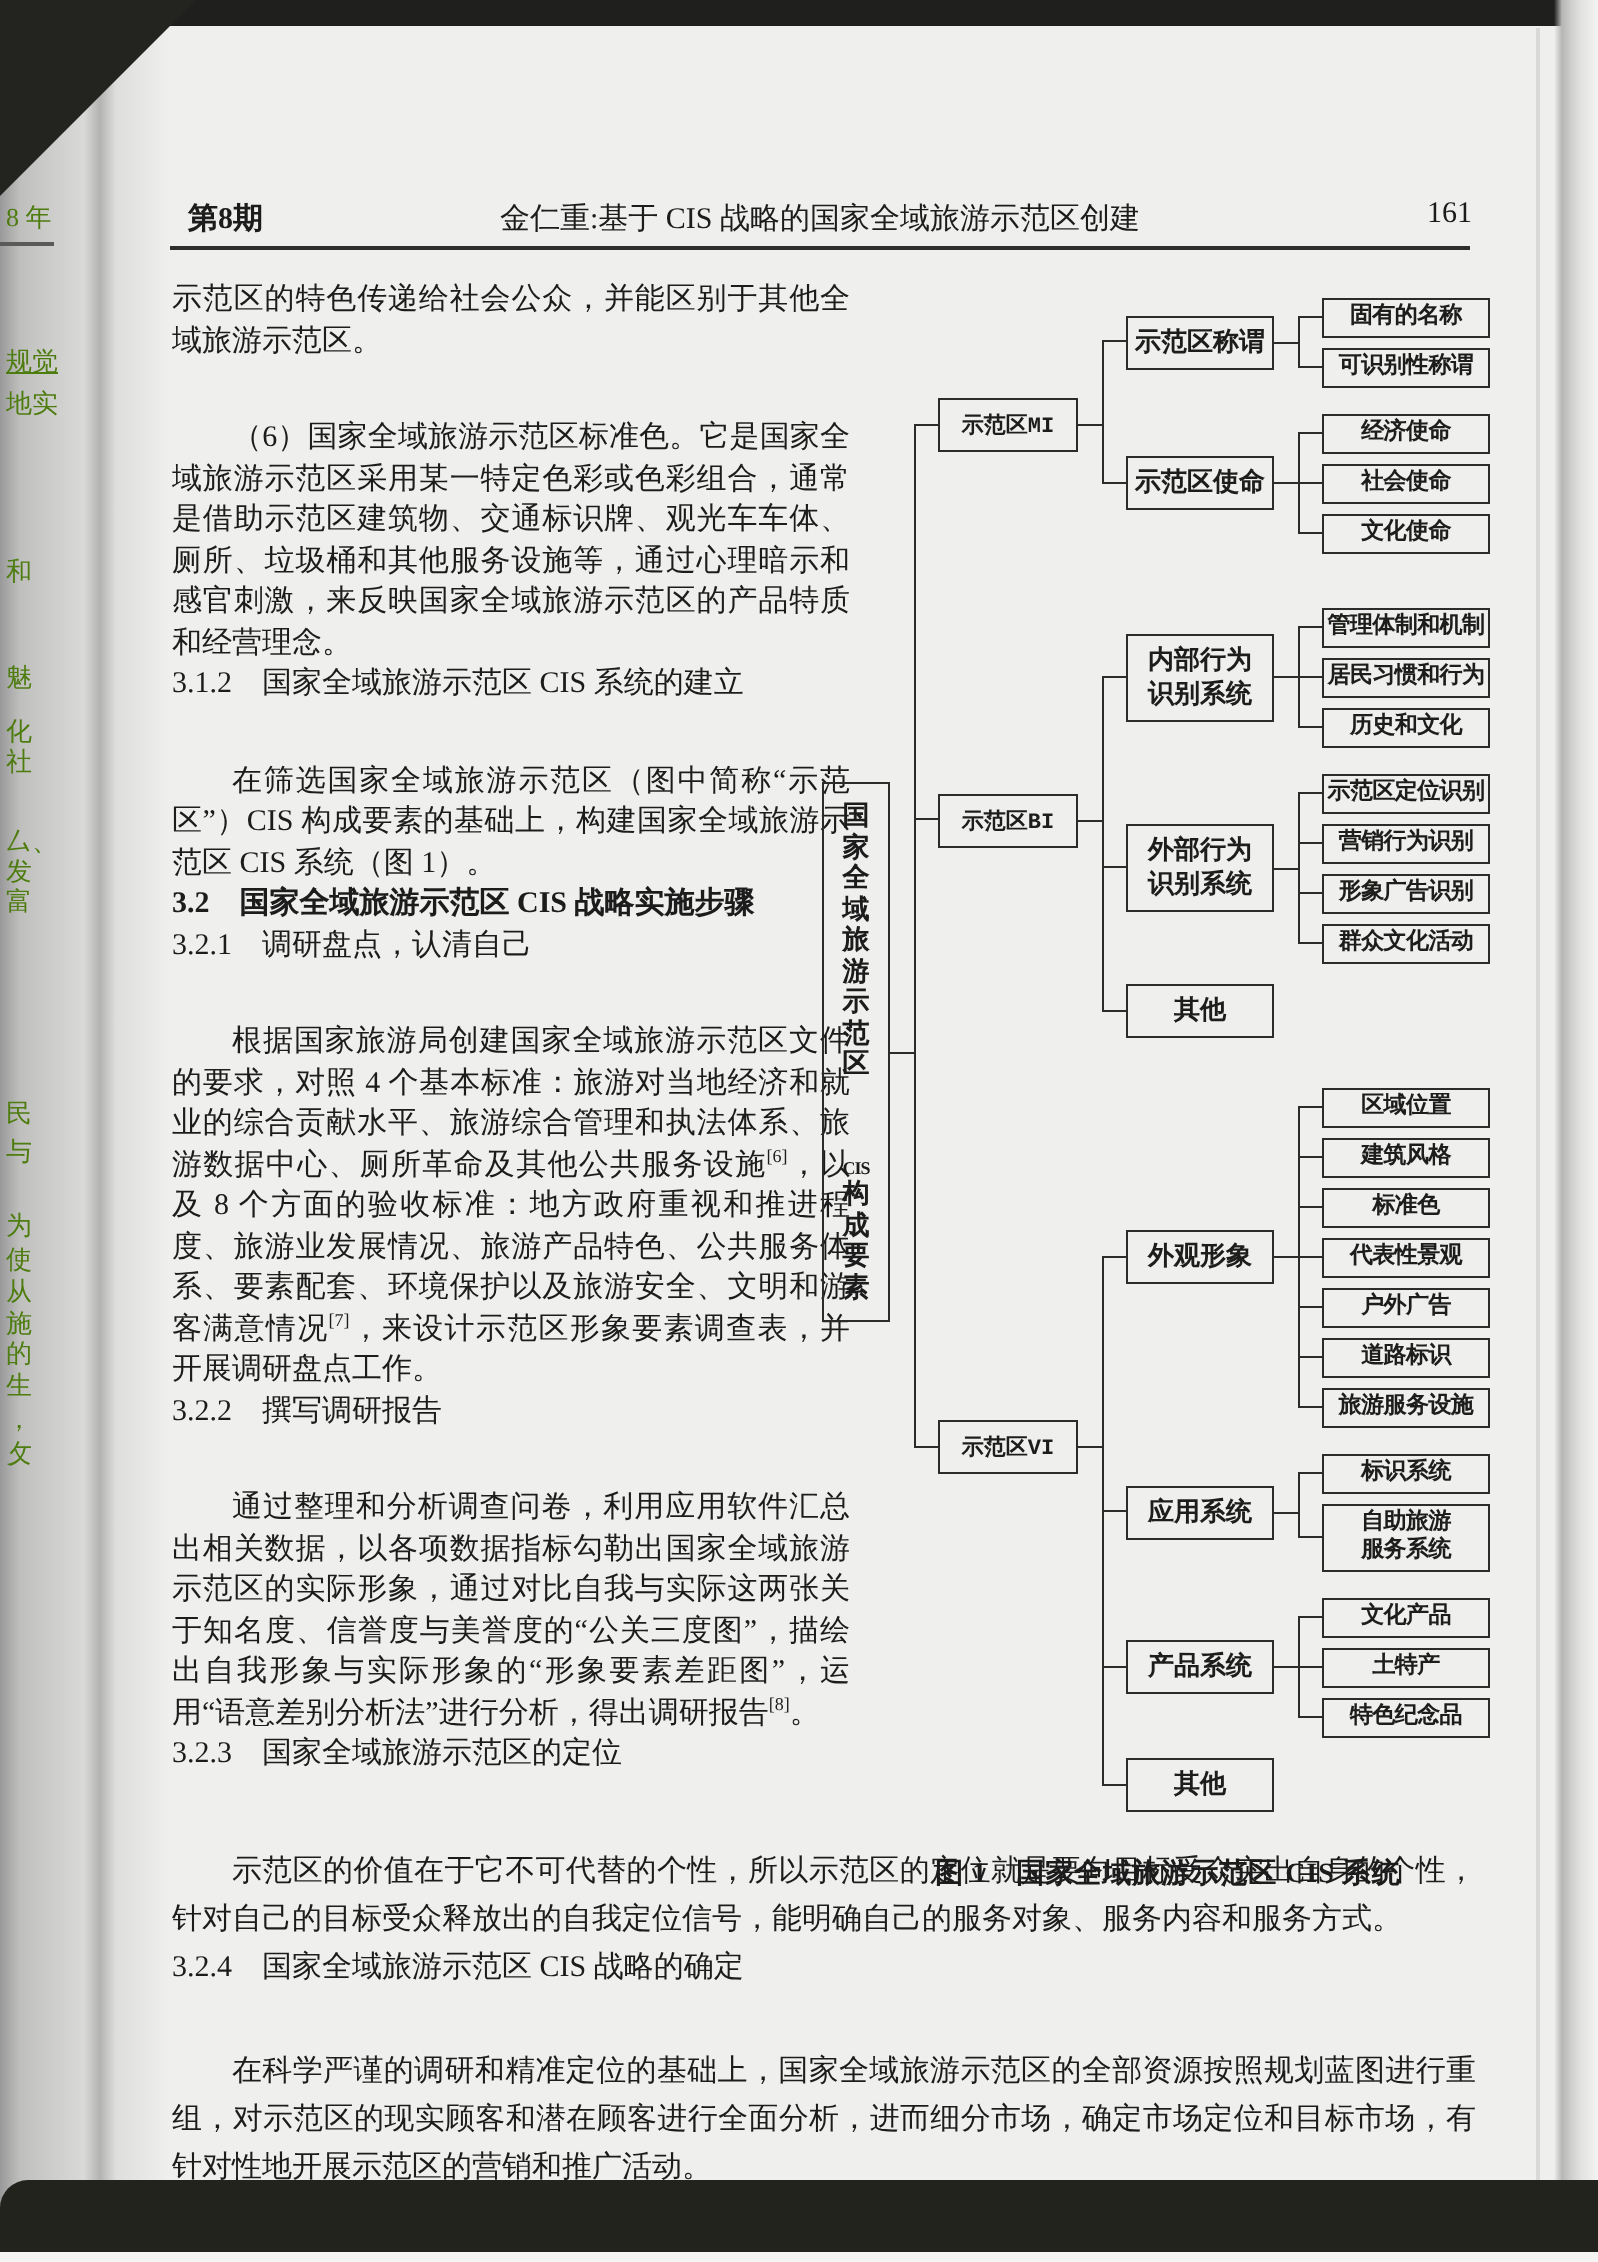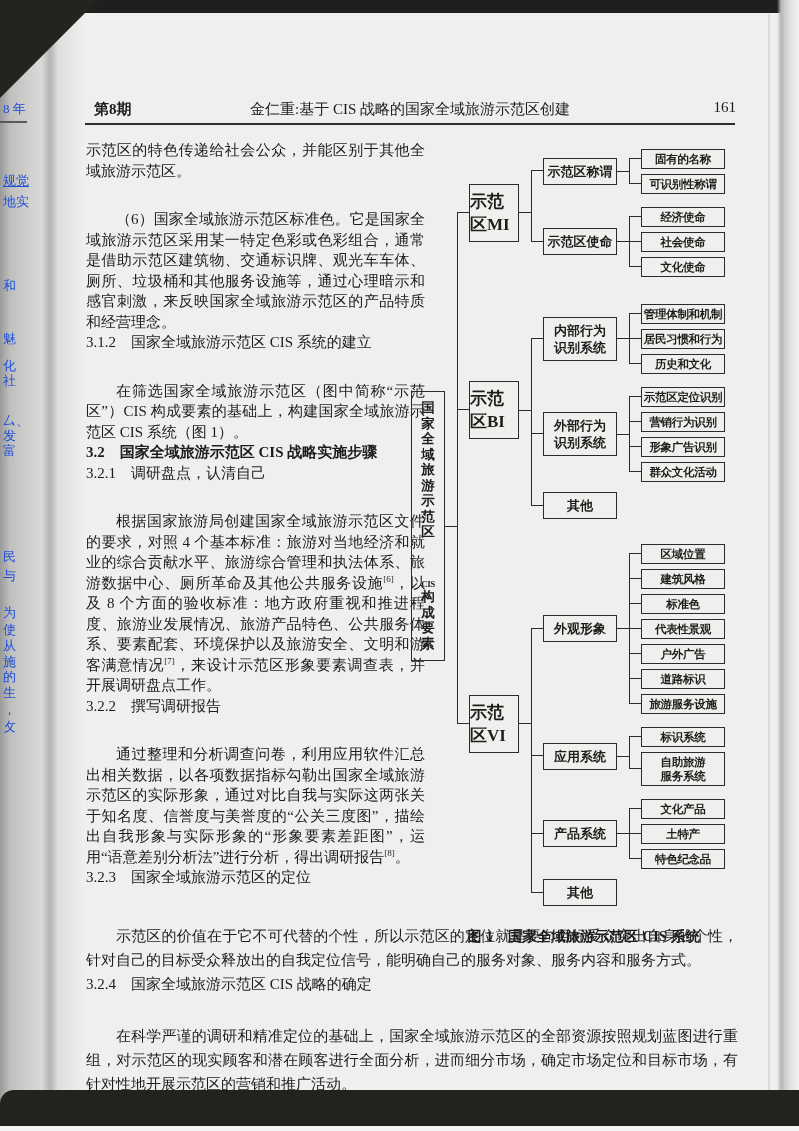--- a/index.html
+++ b/index.html
@@ -14,21 +14,21 @@
   .corner-wedge{position:absolute;top:0;left:0;width:98px;height:98px;background:#23231f;
     clip-path:polygon(0 0,100% 0,0 100%);}
   .spine-shade{position:absolute;top:0;left:0;width:84px;height:1131px;pointer-events:none;
     background:linear-gradient(90deg,#99999b 0px,#bfbfbd 10px,#cdcdcb 26px,#d9d9d7 42px,#b3b3b1 50px,#dededc 58px,rgba(239,239,237,0) 84px);}
   .bottom-band{position:absolute;left:0;top:1090px;width:799px;height:36px;background:#23231e;border-radius:14px 0 0 0;}
   .bottom-white{position:absolute;left:0;top:1126px;width:799px;height:5px;background:#f4f4f2;}
   .right-edge{position:absolute;top:0;right:0;width:22px;height:1131px;pointer-events:none;
     background:linear-gradient(90deg,rgba(0,0,0,0) 0px,#b7b7b5 4px,#d0d0ce 9px,#e3e3e1 14px,#f3f3f1 22px);}
   .edge-line{position:absolute;top:14px;left:768px;width:2px;height:1076px;background:#c6c6c4;opacity:.55;}
   .spine-frags{position:absolute;left:0;top:0;width:30px;height:1090px;overflow:hidden;
-    color:#1d4ed8;font-size:13px;}
+    color:#4d7c0f;font-size:13px;}
   .spine-frags span{position:absolute;left:3px;white-space:nowrap;}
   .spine-rule{position:absolute;left:0;top:121px;width:27px;height:2px;background:#5a5a58;}
   
   .hdr-issue{position:absolute;left:94px;top:100px;font-size:15px;font-weight:bold;}
   .hdr-title{position:absolute;left:130px;top:100px;width:560px;text-align:center;font-size:15px;}
   .hdr-page{position:absolute;left:690px;top:99px;width:46px;text-align:right;font-size:15px;}
   .hdr-rule{position:absolute;left:85px;top:123px;width:650px;height:2px;background:#2e2e2c;}
   
   .left-col{position:absolute;left:86px;top:140px;width:339px;font-size:15px;line-height:20.5px;
     text-align:justify;text-justify:inter-character;}
@@ -37,22 +37,22 @@
   .blk-p,.blk-h{margin:0;padding:0;}
   .blk-p.indent{text-indent:2em;margin-top:28px;}
   .blk-h.bold{font-weight:bold;}
   sup{font-size:9px;line-height:0;}
   
   .figure{position:absolute;left:411px;top:135px;width:346px;}
   .tree{display:flex;align-items:center;}
   .nwrap{display:flex;align-items:center;flex:none;}
   .stub{width:12px;height:0;border-top:1.5px solid #2b2b2b;flex:none;}
   .nbox{border:1.5px solid #2b2b2b;display:flex;align-items:center;justify-content:center;
-    font-weight:bold;color:#1d1d1b;white-space:pre-line;box-sizing:border-box;flex:none;}
-  .lvl1{width:50px;padding:5px 0;font-size:17px;}
+    text-align:center;font-weight:bold;color:#1d1d1b;white-space:pre-line;box-sizing:border-box;flex:none;font-family:Liberation Mono, monospace;}
+  .lvl1{width:70px;padding:5px 0;font-size:11px;}
   .lvl2{width:74px;padding:4px 1px;font-size:13px;line-height:17px;}
   .lvl3{width:84px;padding:2px 1px;font-size:11.5px;line-height:14px;letter-spacing:-0.3px;}
   ul.branch{list-style:none;margin:0;padding:0;display:flex;flex-direction:column;justify-content:center;}
   ul.branch>li{display:flex;align-items:center;position:relative;}
   .b1>li{padding:7px 0 7px 12px;}
   .b2>li{padding:4px 0 4px 12px;}
   .b3>li{padding:2.5px 0 2.5px 12px;}
   ul.branch>li::before{content:"";position:absolute;left:0;top:0;bottom:50%;width:12px;
     border-bottom:1.5px solid #2b2b2b;}
   ul.branch>li:not(:first-child)::before{border-left:1.5px solid #2b2b2b;}

